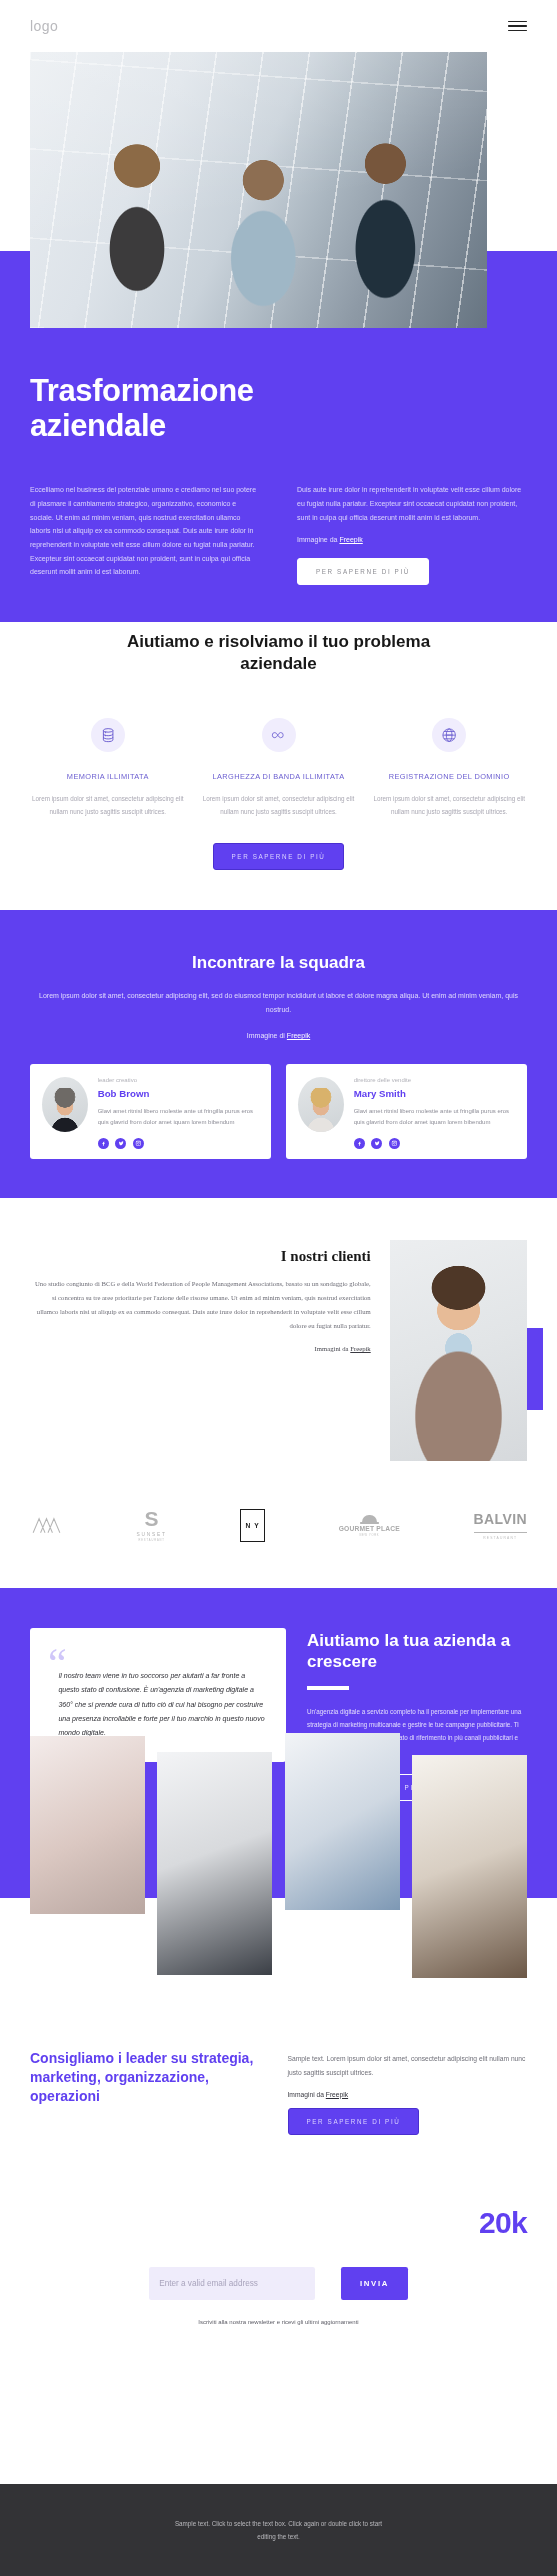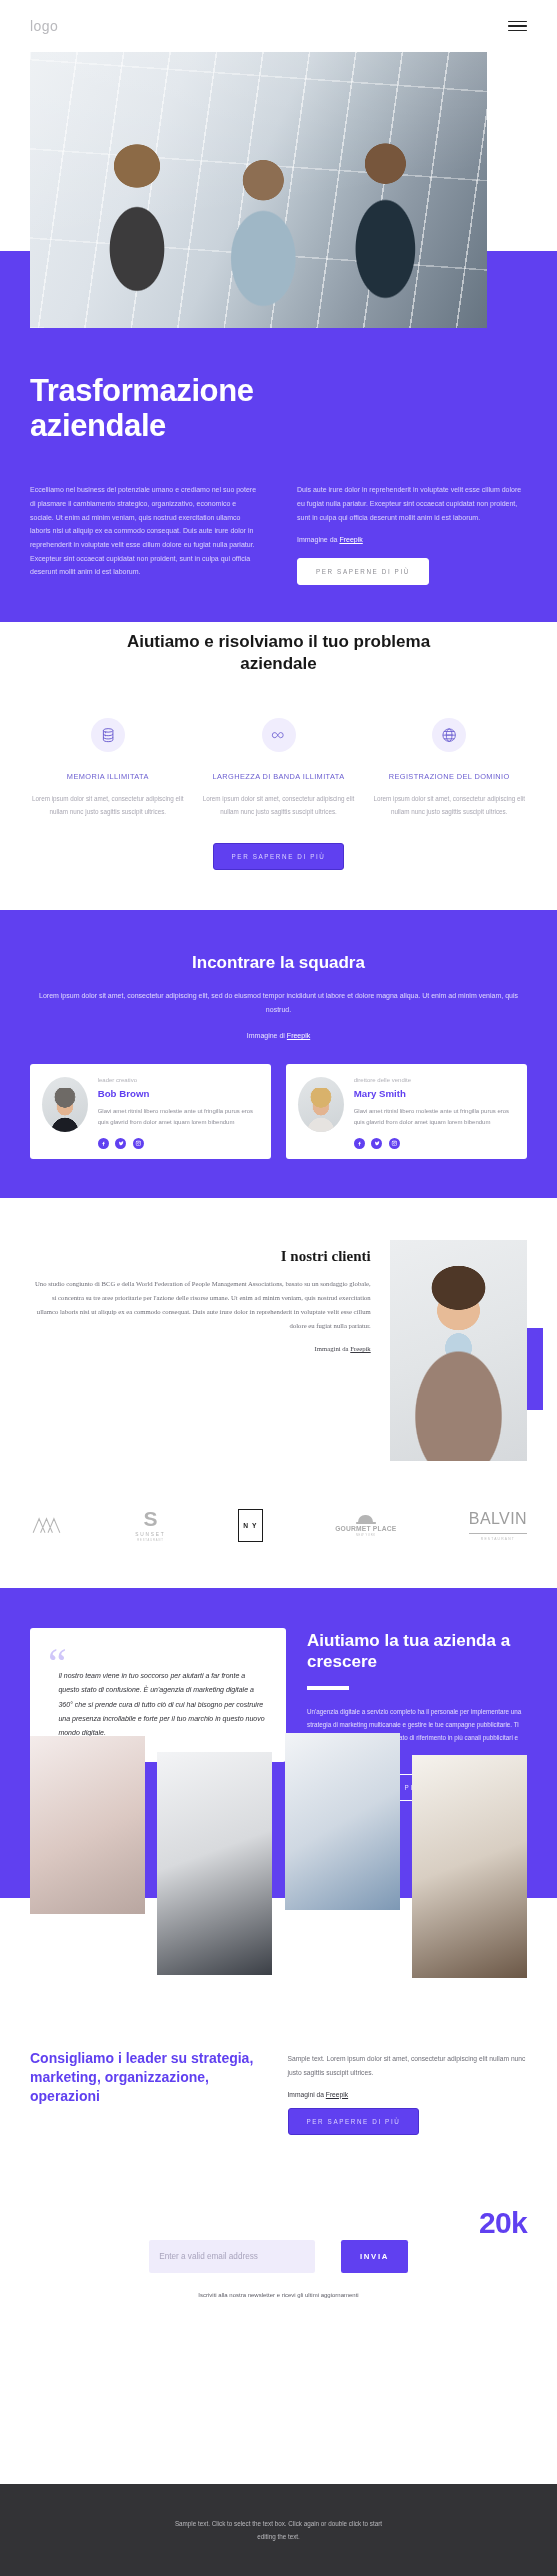--- a/index.html
+++ b/index.html
@@ -153,21 +153,21 @@
   .lg-m svg { width:33px; height:19.3px; }
   .lg-sun .s { font-size:21px; font-weight:700; color:#b3b3b3; line-height:.9; }
   .lg-sun .n { font-size:4.8px; letter-spacing:1.8px; color:#b0b0b0; margin-top:3.7px; }
   .lg-sun .sub { font-size:2.6px; letter-spacing:0.9px; color:#bdbdbd; margin-top:2.2px; }
   .lg-ny { width:25px; height:33px; border:1.5px solid #1c1c1c; display:flex; align-items:center; justify-content:center; }
   .lg-ny span { font-size:6.7px; font-weight:700; letter-spacing:1.1px; color:#1c1c1c; }
   .lg-gp .dome { width:15px; height:7.4px; border-radius:7.4px 7.4px 0 0; background:#b5b5b5; margin:0 auto 3px; position:relative; }
   .lg-gp .dome::after{ content:""; position:absolute; left:-2.2px; right:-2.2px; bottom:-1.5px; height:1.5px; background:#b5b5b5; border-radius:0.7px;}
   .lg-gp .n { font-size:6.7px; font-weight:700; letter-spacing:0.2px; color:#a9a9a9; }
   .lg-gp .sub { font-size:2.6px; letter-spacing:0.7px; color:#bdbdbd; margin-top:2.2px; }
-  .lg-bal .n { font-size:16px; font-weight:400; letter-spacing:0.4px; color:#9d9d9d; border-bottom:1.5px solid #b5b5b5; padding-bottom:5px; }
+  .lg-bal .n { font-size:14px; font-weight:700; letter-spacing:0.4px; color:#9d9d9d; border-bottom:1.5px solid #b5b5b5; padding-bottom:5px; }
   .lg-bal .sub { font-size:3.3px; letter-spacing:1.2px; color:#bdbdbd; margin-top:3px; }
 
   
   .growth { background:#6040f0; padding: 40px 30px 0; }
   .gr-row { display:flex; gap: 21px; align-items:flex-start; }
   .quote {
     flex:1; background:#fff; border-radius:3px; padding: 19.3px 18px 21px; position:relative;
   }
   .qmark { font-size:42px; line-height:.75; color:#cfc6f9; font-family:"Liberation Serif", serif; }
   .qtext { font-size:7px; font-style:italic; color:#2e2e34; line-height:2.05; margin-top:-10.4px; padding-left:10.4px; }
@@ -192,21 +192,21 @@
   .ad-right { flex:1; padding-top:3px; }
   .ad-p { font-size:6.7px; color:#6f6f78; line-height:2.1; }
   .ad-credit { font-size:6.7px; color:#3a3a42; margin-top:10.4px; }
   .ad-credit a { color:#2e2e36; text-decoration:underline; }
   .ad-btn { margin-top:10.4px; }
 
   
   .stats { background:#fff; padding: 71px 30px 0; text-align:center; }
   .big-num { font-size:30px; font-weight:700; color:#6040f0; letter-spacing:-0.7px;text-align:right; }
   .stats-sub { font-size:11px; color:#2c2c32; line-height:1.5; margin-top:13.4px; }
-  .news-form { display:flex; justify-content:center; gap:26px; }
+  .news-form { display:flex; justify-content:center; gap:26px; margin-top:27px; }
   .news-input {
     width: 166px; height: 33px; border:none; background:#efecfb; border-radius:2.2px;
     padding: 0 10.4px; font-size:8.2px; color:#8f8b9f; font-family:"Liberation Sans", sans-serif;
   }
   .news-input::placeholder { color:#a9a4bd; }
   .news-btn {
     height:33px; padding: 0 19.3px; border:none; border-radius:2.2px; background:#6040f0;
     color:#fff; font-size:7.8px; font-weight:700; letter-spacing:1.6px; cursor:pointer;
     font-family:"Liberation Sans", sans-serif;
   }

